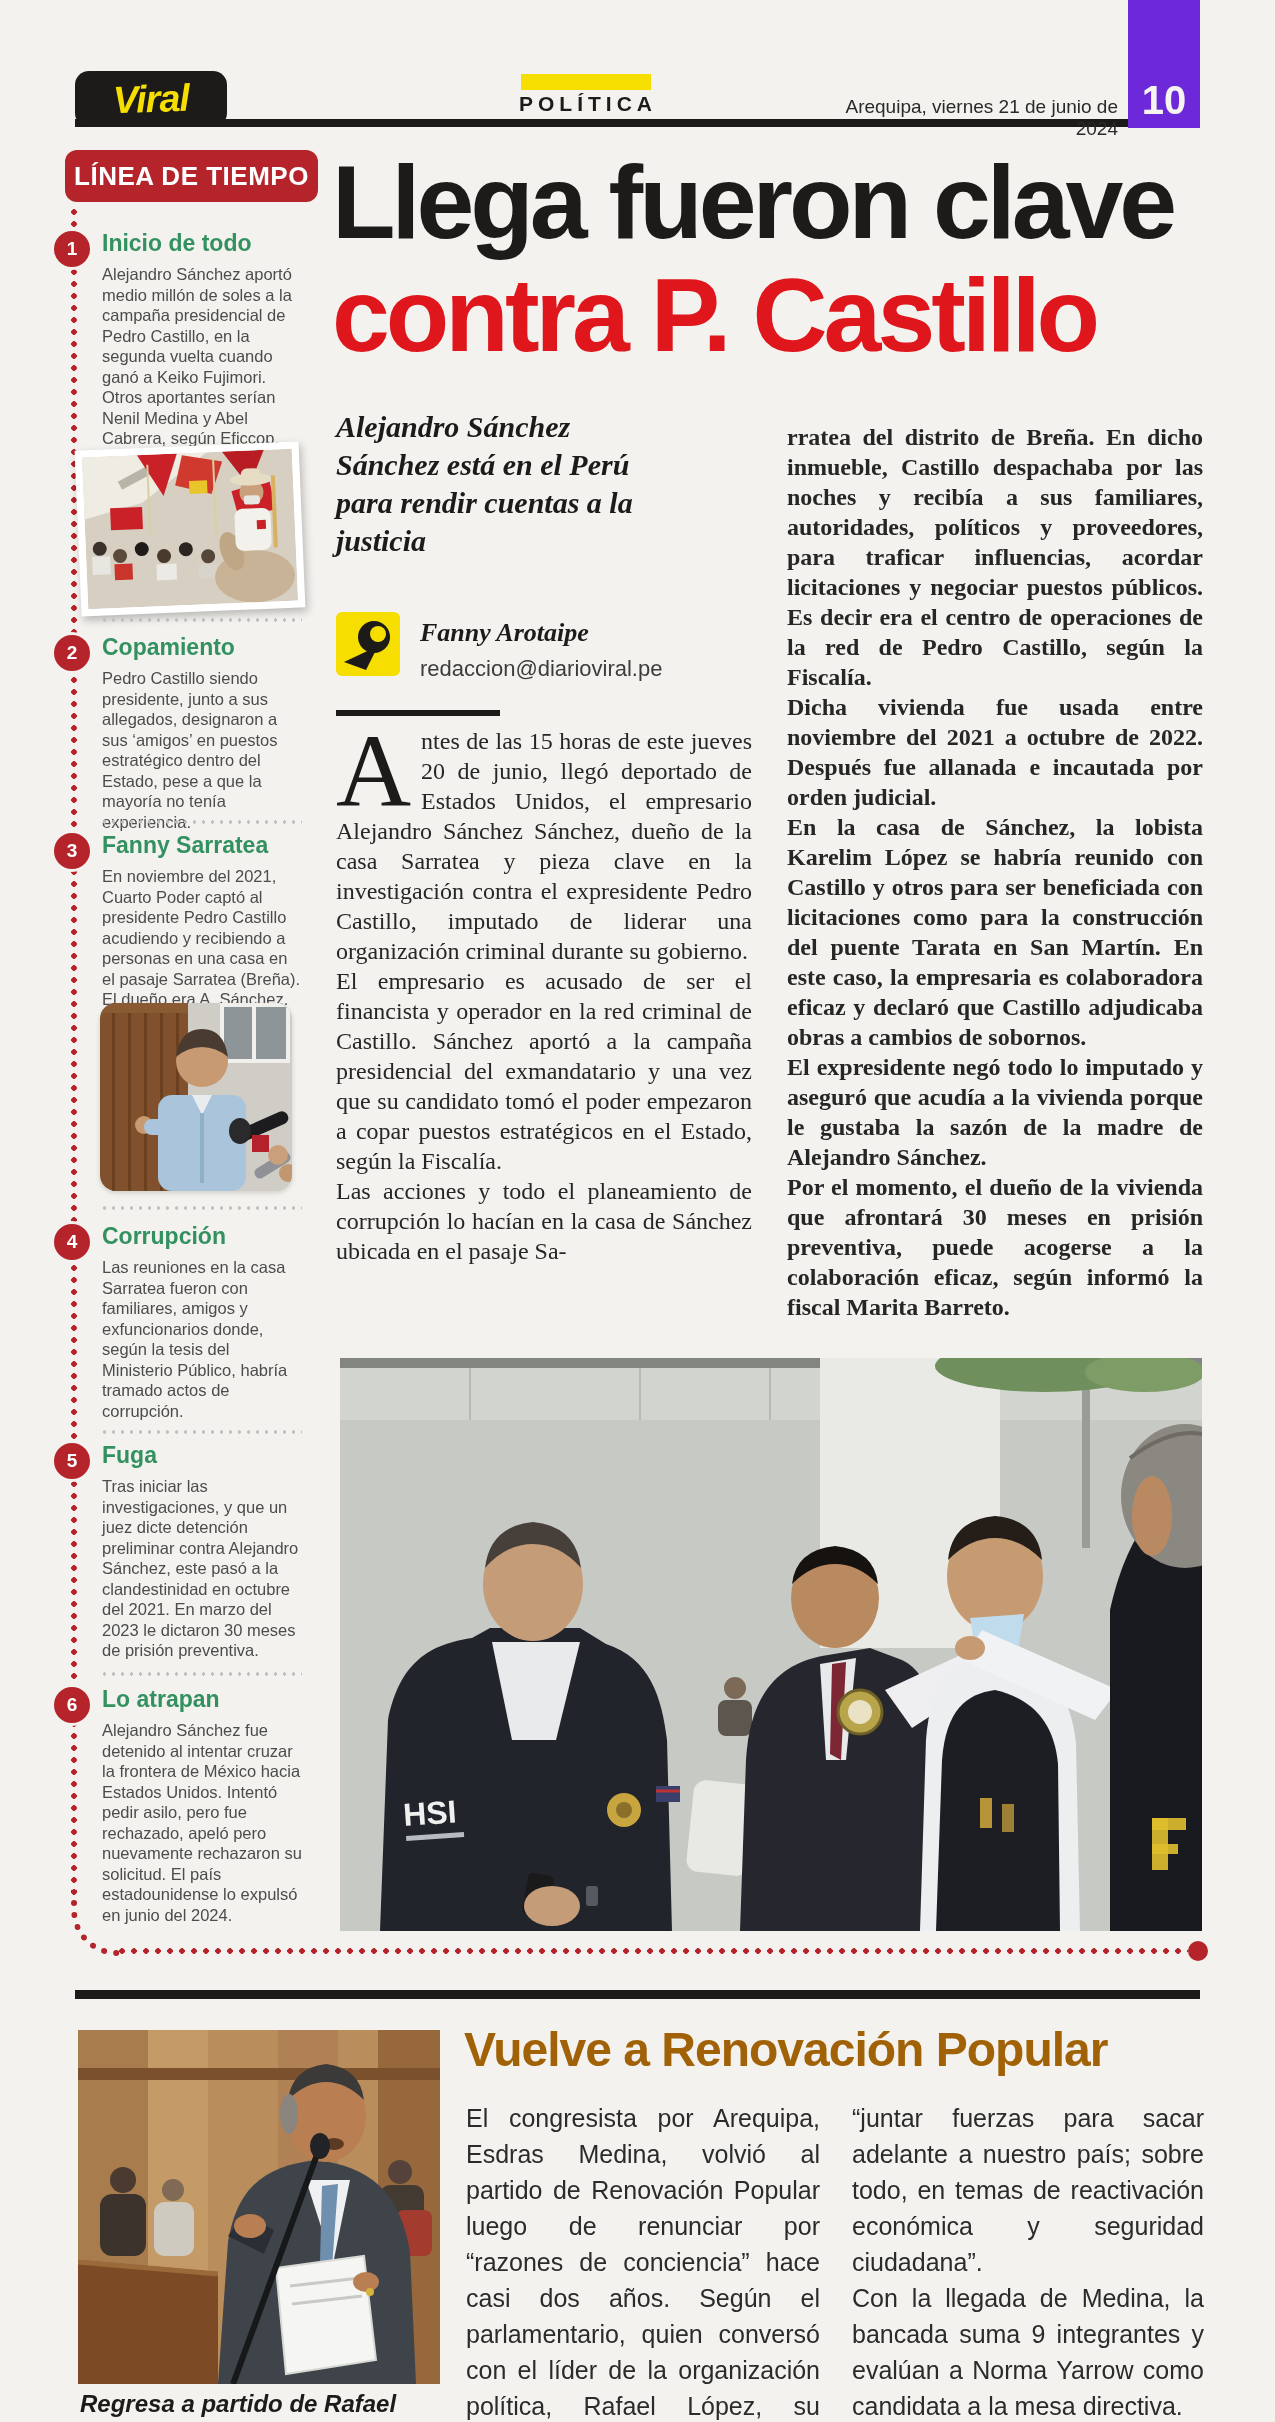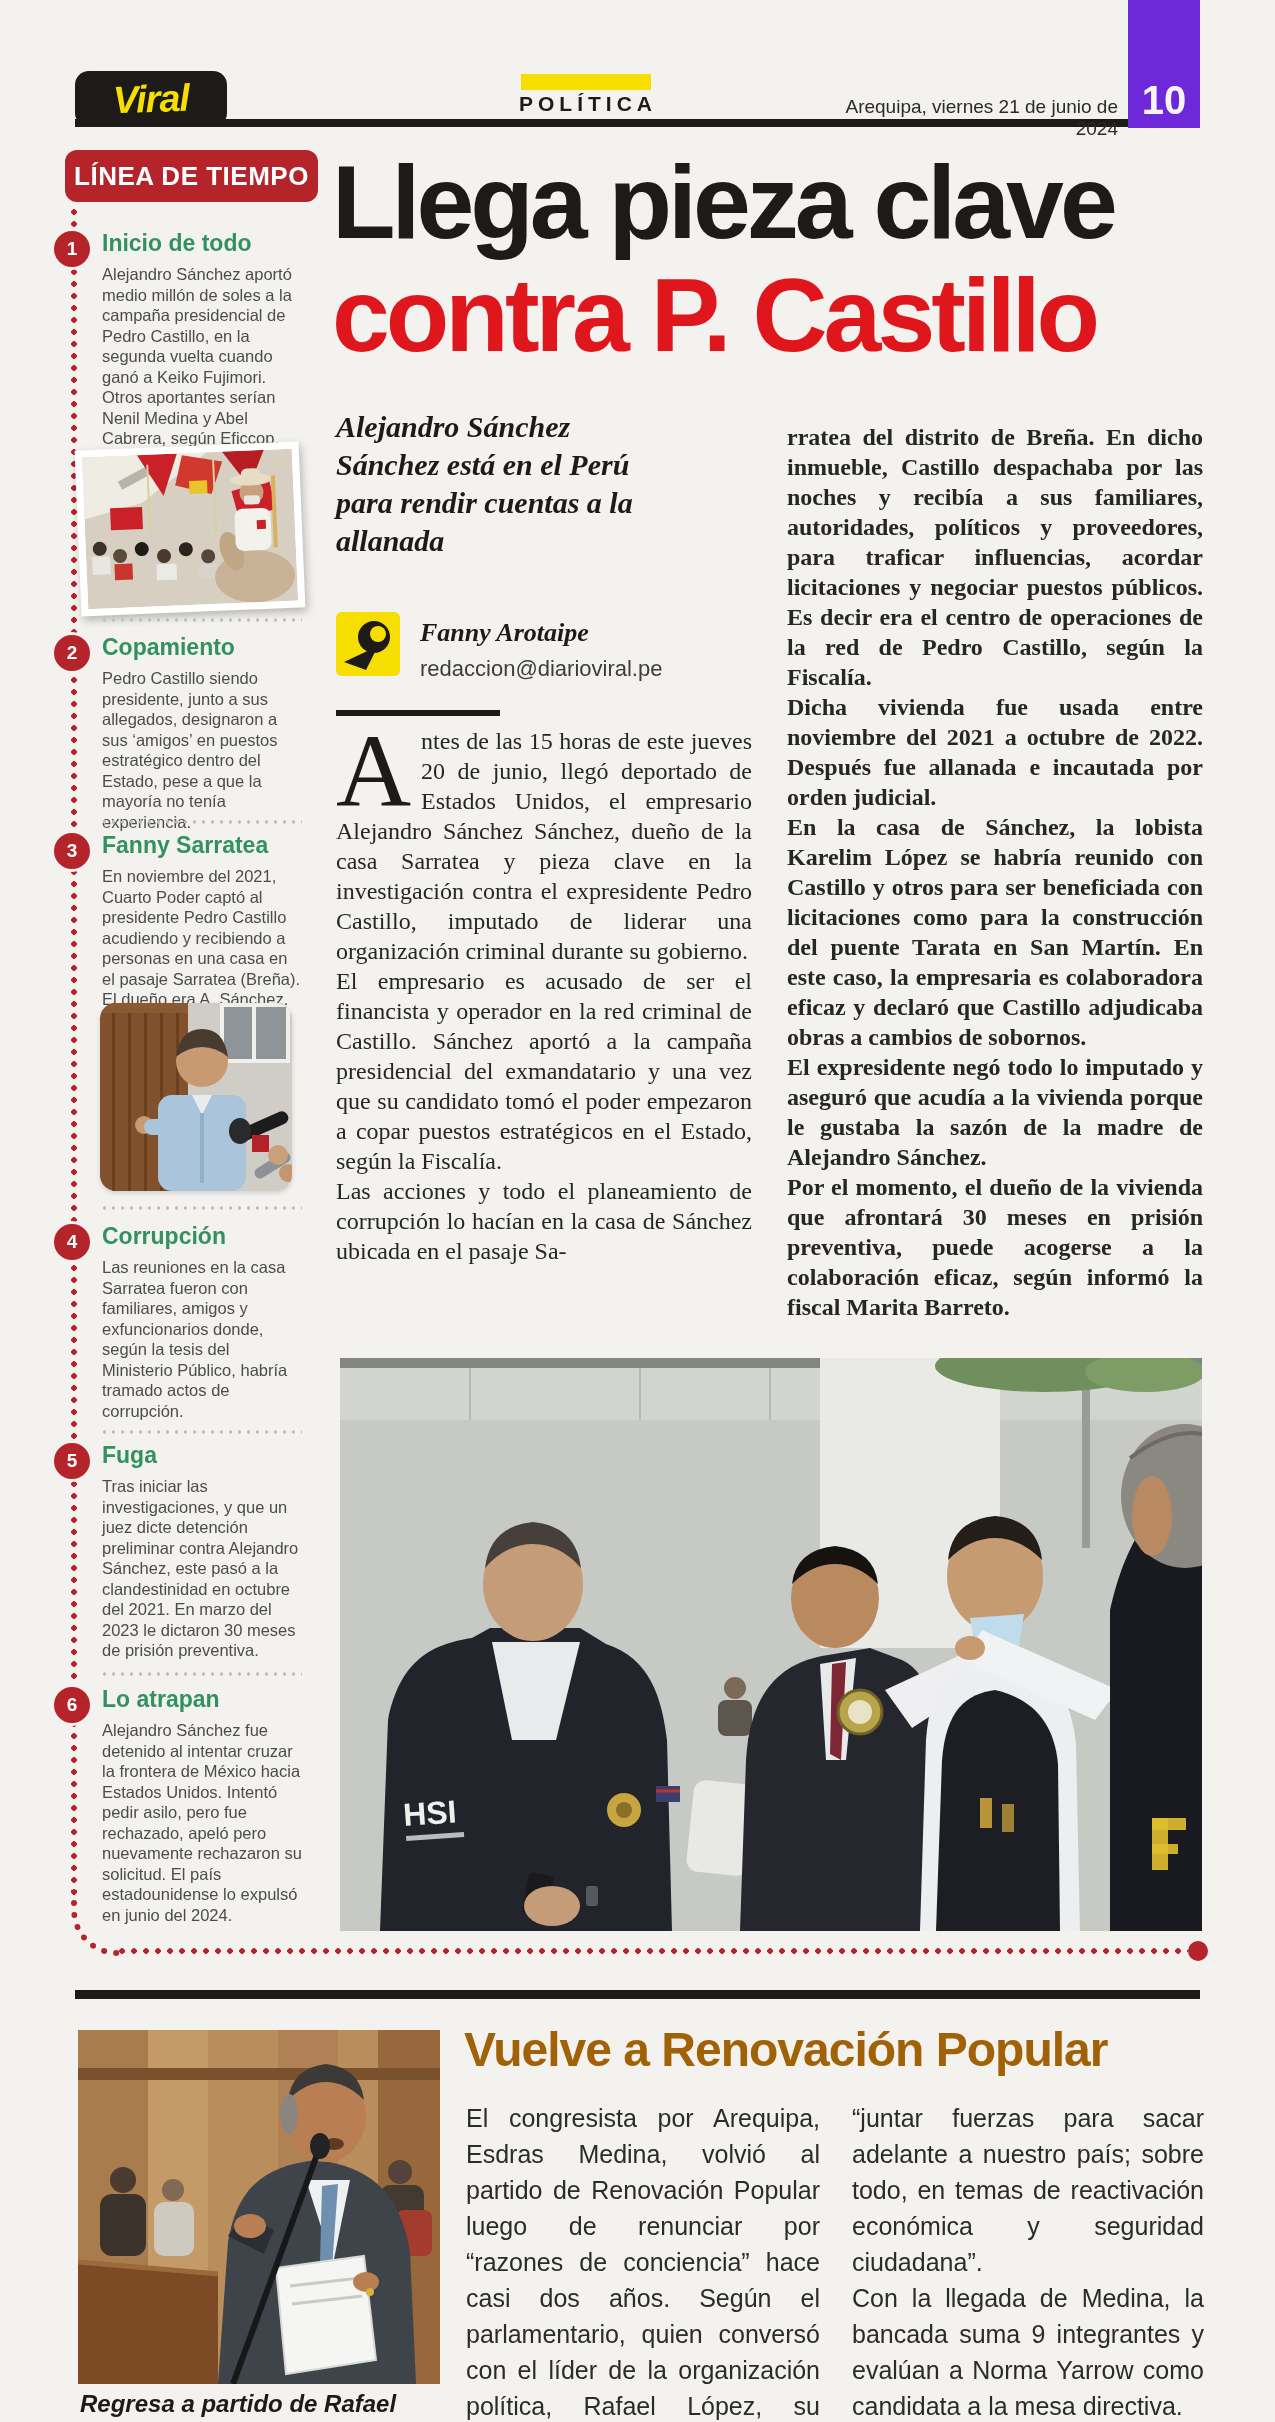--- a/index.html
+++ b/index.html
@@ -195,25 +195,25 @@
   <div class="abs tl-head" style="top:1442px">Fuga</div>
   <div class="abs tl-text" style="top:1476px">Tras iniciar las investigaciones, y que un juez dicte detención preliminar contra Alejandro Sánchez, este pasó a la clandestinidad en octubre del 2021. En marzo del 2023 le dictaron 30 meses de prisión preventiva.</div>
 
   <div class="abs tl-sep" style="top:1672px"></div>
 
   <div class="abs tl-num" style="top:1684px">6</div>
   <div class="abs tl-head" style="top:1686px">Lo atrapan</div>
   <div class="abs tl-text" style="top:1720px">Alejandro Sánchez fue detenido al intentar cruzar la frontera de México hacia Estados Unidos. Intentó pedir asilo, pero fue rechazado, apeló pero nuevamente rechazaron su solicitud. El país estadounidense lo expulsó en junio del 2024.</div>
 
   <h1 class="abs headline" style="margin:0">
-    <div class="l1">Llega pieza clave</div>
+    <div class="l1">Llega fueron clave</div>
     <div class="l2">contra P. Castillo</div>
   </h1>
 
-  <div class="abs subtitle">Alejandro Sánchez Sánchez está en el Perú para rendir cuentas a la allanada</div>
+  <div class="abs subtitle">Alejandro Sánchez Sánchez está en el Perú para rendir cuentas a la justicia</div>
 
   <div class="abs byline-icon">
     <svg width="64" height="64" viewBox="0 0 64 64">
       <rect width="64" height="64" rx="6" fill="#f6df00"></rect>
       <circle cx="38" cy="25" r="16" fill="#1d1b1a"></circle>
       <circle cx="42" cy="22" r="8" fill="#f6df00"></circle>
       <path d="M8,50 L42,34 L30,58 Z" fill="#1d1b1a"></path>
     </svg>
   </div>
   <div class="abs byline-author">Fanny Arotaipe</div>

